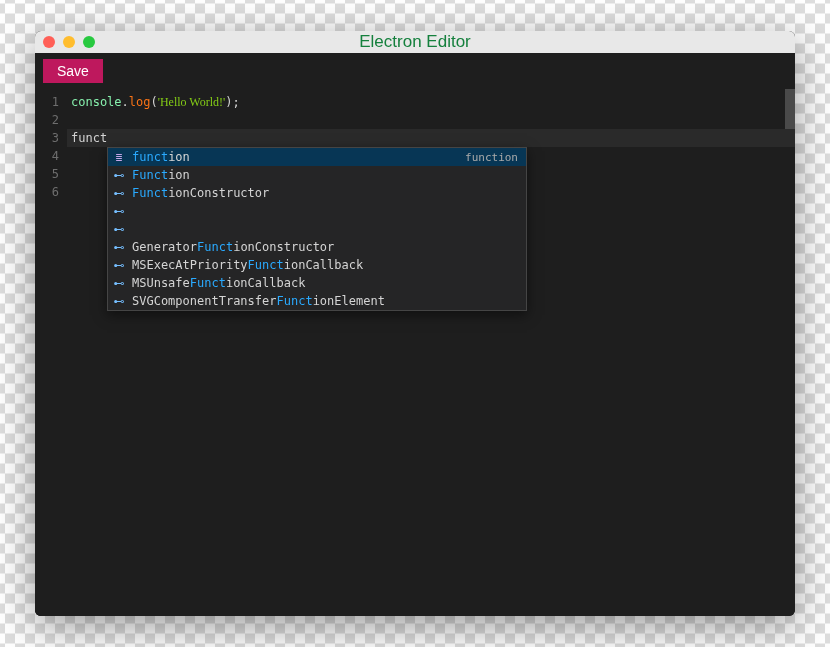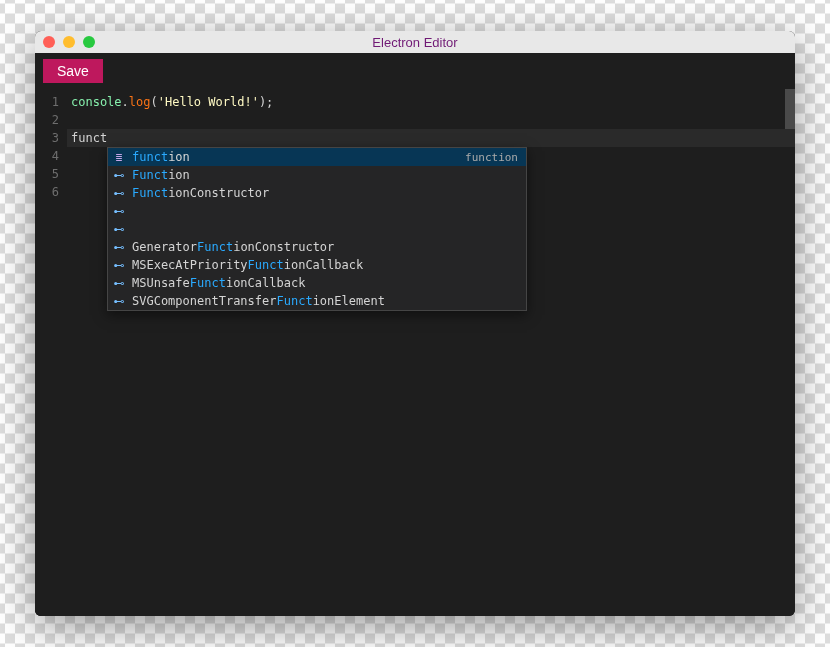--- a/index.html
+++ b/index.html
@@ -39,22 +39,22 @@
       height: 12px;
       border-radius: 50%;
     }
     .light.close { background: #ff5f57; }
     .light.min { background: #ffbd2e; }
     .light.max { background: #28c940; }
     .title {
       position: absolute;
       left: 50%;
       transform: translateX(-50%);
-      font-size: 13px;
-      color: #701a75;
+      font-size: 17px;
+      color: #15803d;
     }
     .toolbar {
       background: #1e1e1e;
       padding: 6px 8px;
     }
     .save-btn {
       background: #be185d;
       color: #fff;
       border: none;
       padding: 4px 14px;
@@ -93,21 +93,21 @@
       line-height: 18px;
       padding-left: 4px;
       white-space: pre;
     }
     .line.current {
       background: #2a2a2a;
     }
     .tok-obj { color: #86efac; }
     .tok-method { color: #f97316; }
     .tok-punc { color: #d4d4d4; }
-    .tok-str { color: #fef9c3; }
+    .tok-str { color: #84cc16; font-family: Liberation Serif, serif; }
     .tok-typed { color: #d4d4d4; }
     .autocomplete {
       position: absolute;
       left: 40px;
       top: 58px;
       width: 420px;
       background: #252526;
       border: 1px solid #454545;
       box-shadow: 0 4px 12px rgba(0,0,0,0.5);
       font-size: 12px;

